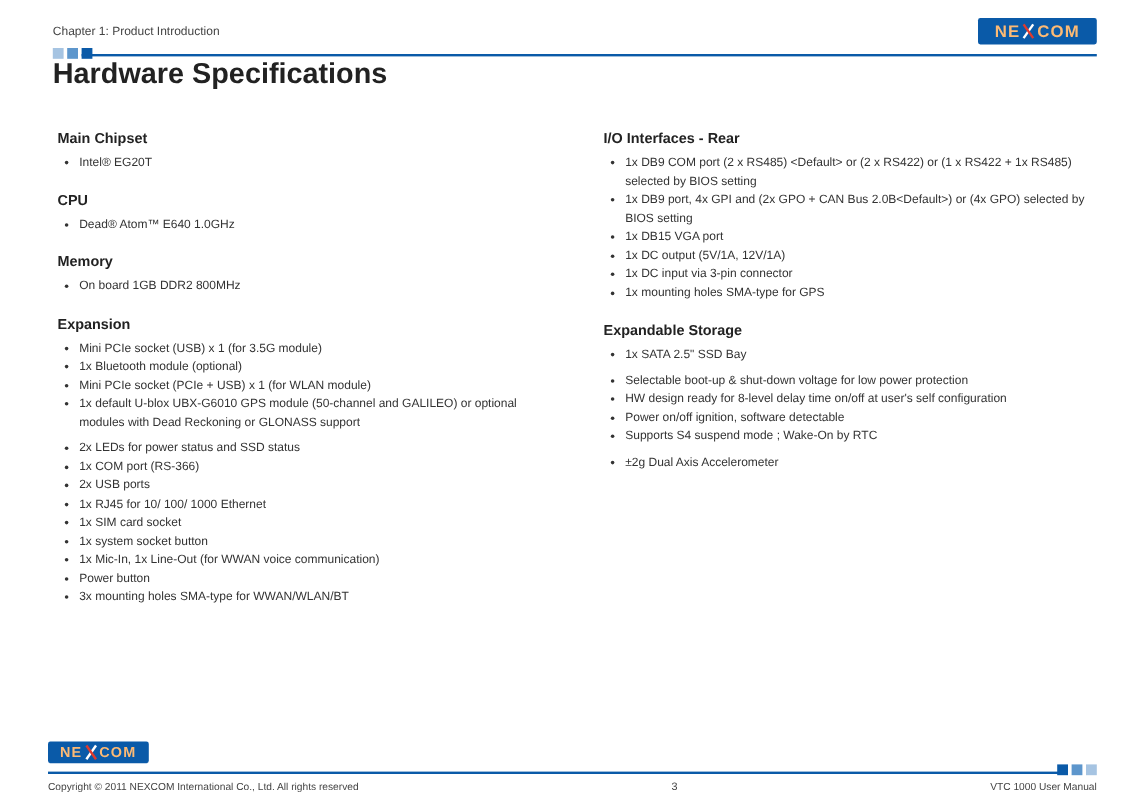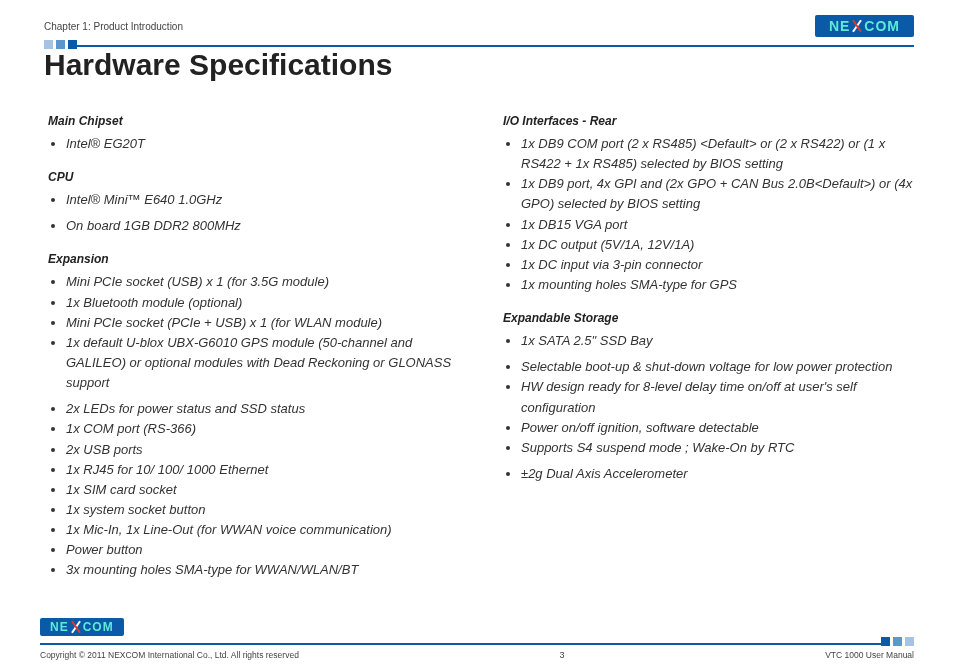--- a/index.html
+++ b/index.html
@@ -21,21 +21,21 @@
     justify-content: space-between;
     align-items: center;
     height: 24px;
   }
   .chapter {
     font-size: 10px;
     color: #444;
   }
   .logo {
     background: #0a5aa8;
-    color: #5eead4;
+    color: #fdba74;
     font-weight: 700;
     font-size: 14px;
     letter-spacing: 1px;
     padding: 4px 14px 4px 14px;
     border-radius: 2px;
     display: inline-flex;
     align-items: center;
     line-height: 1;
   }
   .logo .x {
@@ -73,42 +73,41 @@
   .sq.liter { background: #a6c4e2; }
 
   .content {
     display: flex;
     gap: 44px;
     margin-top: 32px;
     margin-left: 4px;
   }
   .col { flex: 1 1 50%; }
   h1.title {
-    font-size: 30px;
+    font-size: 24px;
     font-weight: 700;
     color: #222;
     margin-bottom: 18px;
   }
   .section-h {
     font-size: 12px;
     font-weight: 700;
     color: #222;
   }
   .section-h.first { margin-top: 0; }
-  .section-h { margin-top: 16px; font-style: italic; }
+  .section-h { margin-top: 16px; }
   ul.spec {
     list-style: disc;
     margin: 6px 0 0 6px;
     padding-left: 12px;
   }
   ul.spec li {
-    font-size: 13px;
+    font-size: 10px;
     line-height: 1.55;
     color: #333;
-    font-style: italic;
   }
 
   .footer {
     position: absolute;
     left: 40px; right: 40px; bottom: 12px;
     font-size: 8.5px;
     color: #444;
   }
   .footer .rule { position: relative; height: 8px; margin-bottom: 3px; }
   .footer .rule .line { position: absolute; left:0; right:24px; top:4px; height:2px; background:#0a5aa8; }
@@ -144,22 +143,23 @@
   <h1 class="title">Hardware Specifications</h1>
 
   <div class="content">
     <div class="col" id="left-col">
         <div class="section-h first">Main Chipset</div>
         <ul class="spec">
           <li>Intel® EG20T</li>
         </ul>
         <div class="section-h">CPU</div>
         <ul class="spec">
-          <li>Intel® Mini™ E640 1.0GHz</li>
-        </ul>
+          <li>Dead® Atom™ E640 1.0GHz</li>
+        </ul>
+        <div class="section-h">Memory</div>
         <ul class="spec">
           <li>On board 1GB DDR2 800MHz</li>
         </ul>
         <div class="section-h">Expansion</div>
         <ul class="spec">
           <li>Mini PCIe socket (USB) x 1 (for 3.5G module)</li>
           <li>1x Bluetooth module (optional)</li>
           <li>Mini PCIe socket (PCIe + USB) x 1 (for WLAN module)</li>
           <li>1x default U-blox UBX-G6010 GPS module (50-channel and GALILEO) or optional modules with Dead Reckoning or GLONASS support</li>
         </ul>

